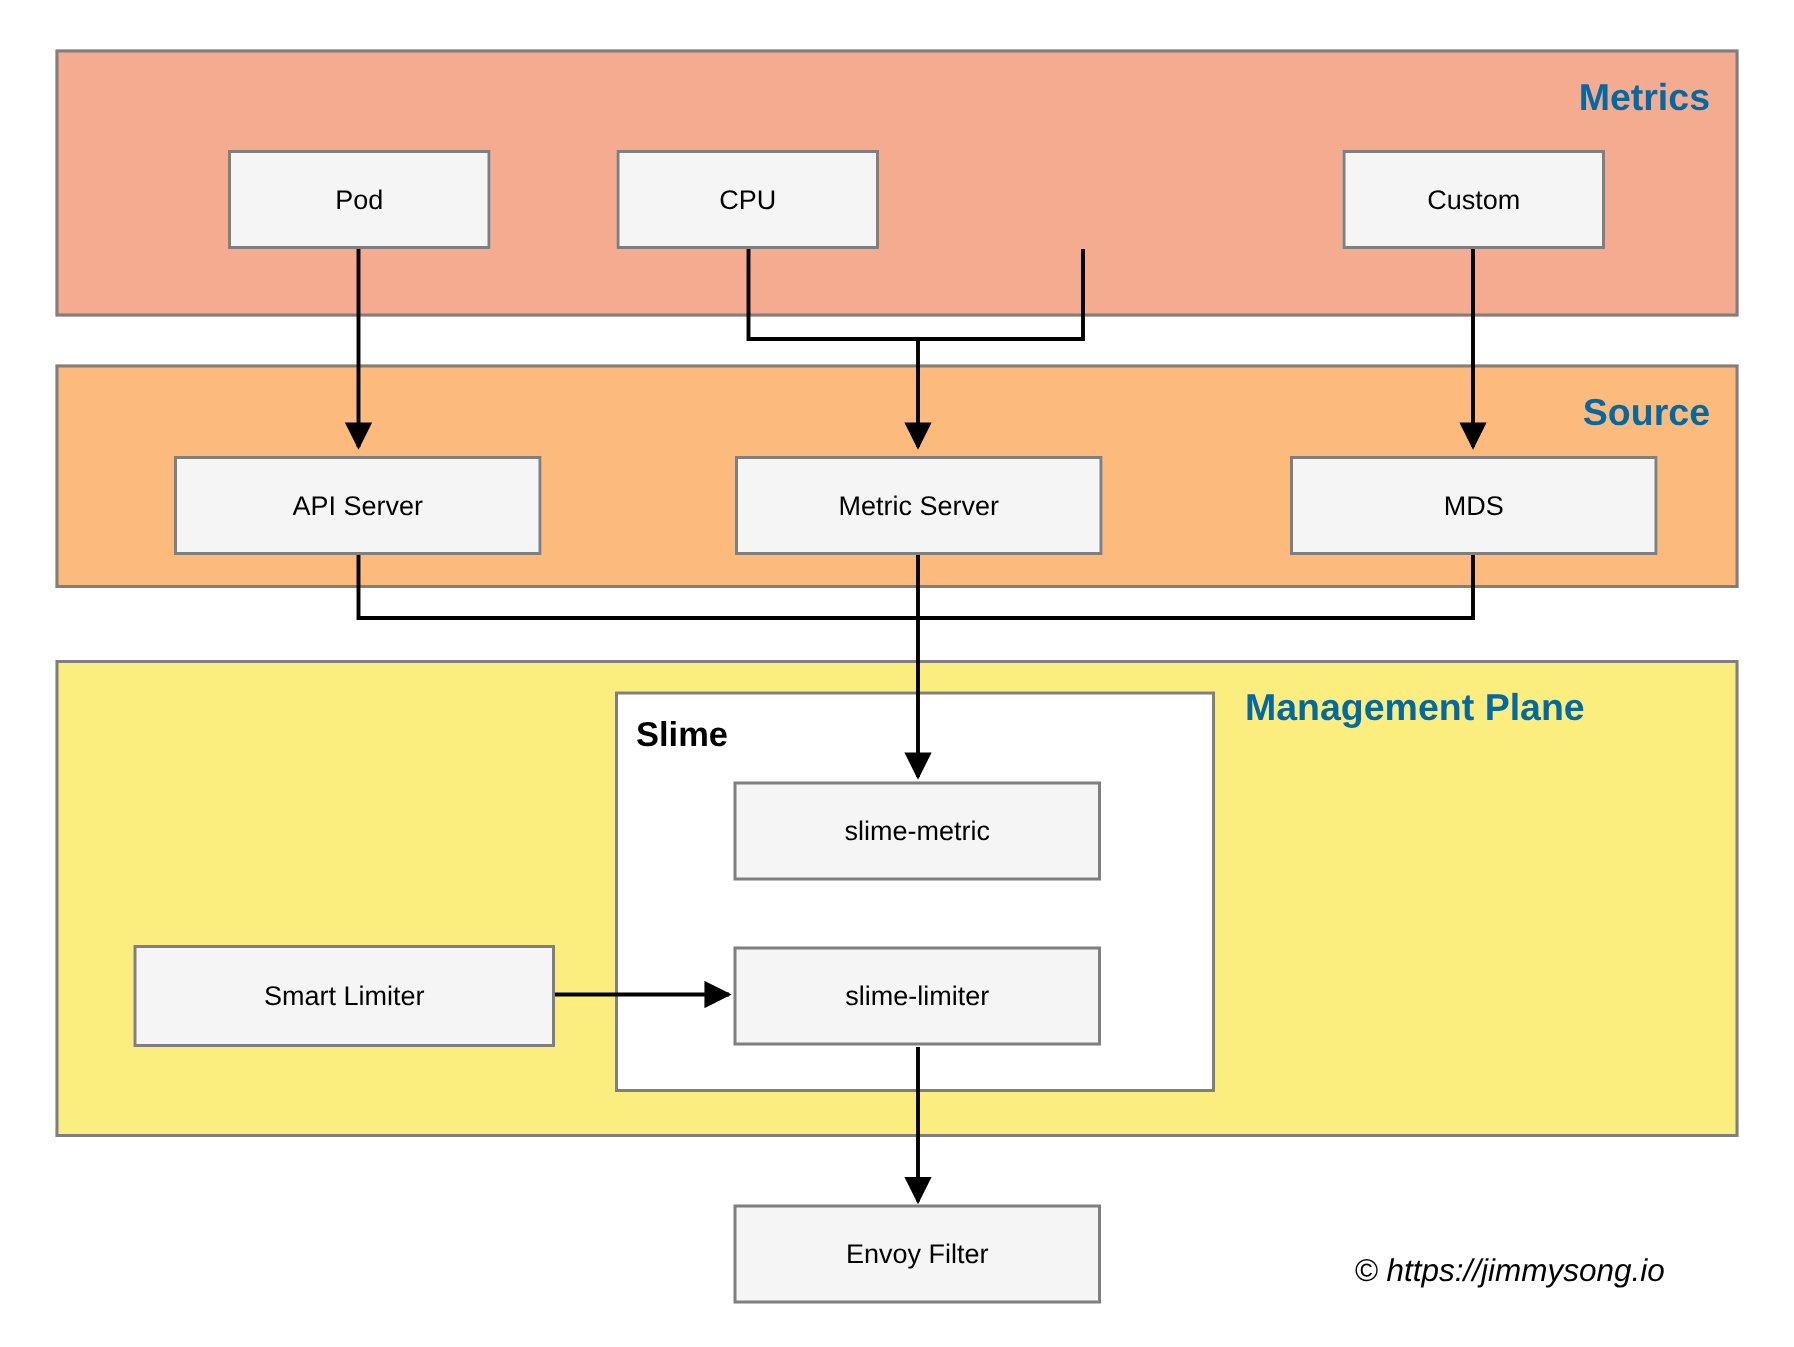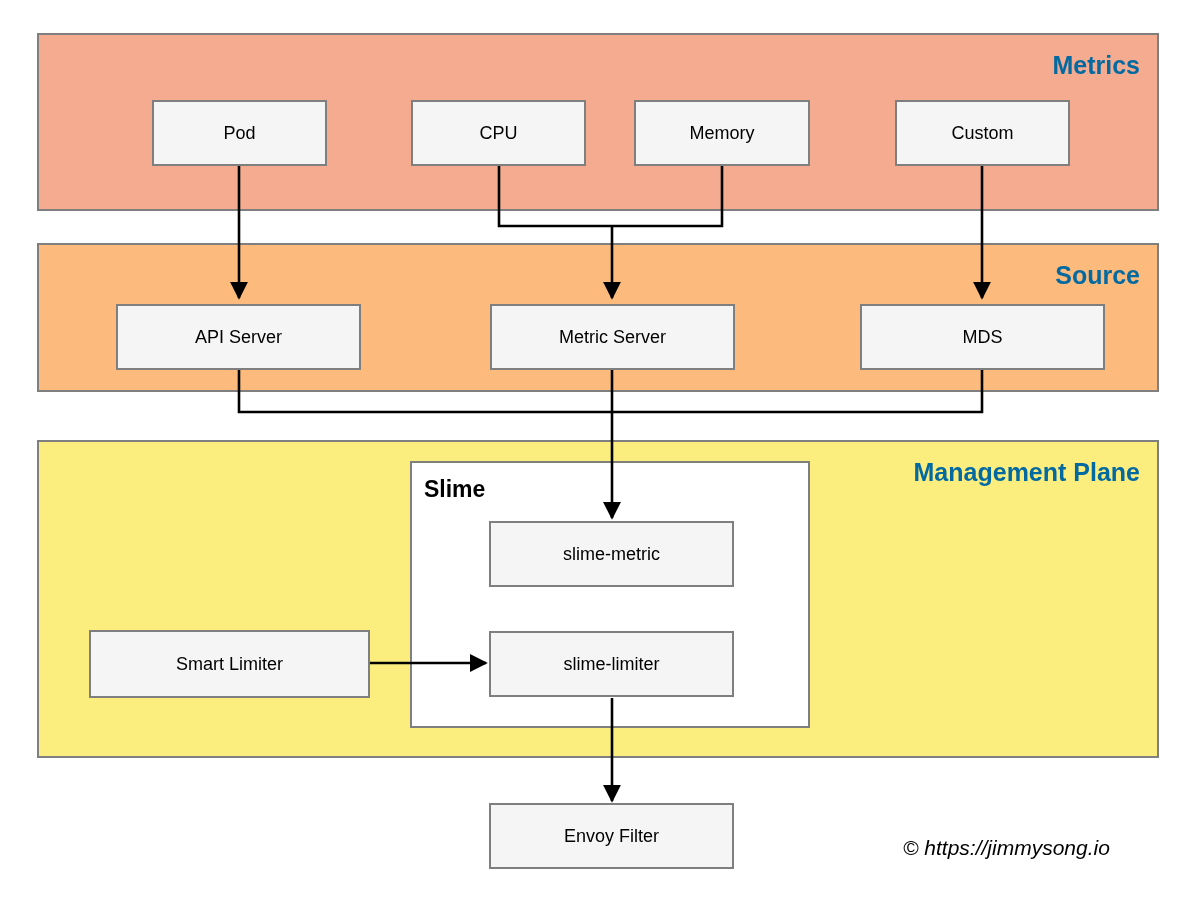--- a/index.html
+++ b/index.html
@@ -77,21 +77,21 @@
 
 <div id="canvas">
 
   <div class="band" style="left:37px; top:33px; width:1122px; height:178px; background:#F4AB90;"></div>
   <div class="band-label" style="left:1030px; top:53px; width:110px; text-align:right;">Metrics</div>
 
   <div class="band" style="left:37px; top:243px; width:1122px; height:149px; background:#FCBB7C;"></div>
   <div class="band-label" style="left:1030px; top:263px; width:110px; text-align:right;">Source</div>
 
   <div class="band" style="left:37px; top:440px; width:1122px; height:318px; background:#FCEE7E;"></div>
-  <div class="band-label" style="left:830px; top:460px; width:310px; text-align:right;">Management Plane</div>
+  <div class="band-label" style="left:830px; top:460px; width:310px; text-align:left;">Management Plane</div>
 
   <div class="group-box" style="left:410px; top:461px; width:400px; height:267px;"></div>
   <div class="group-label" style="left:424px; top:478px;">Slime</div>
 
   <svg id="edges" viewBox="0 0 1196 898" xmlns="http://www.w3.org/2000/svg">
     <defs>
       <marker id="arrow" viewBox="0 0 10 10" refX="9" refY="5" markerWidth="7" markerHeight="7" orient="auto-start-reverse">
         <path d="M 0 0 L 10 5 L 0 10 z" fill="#000000"></path>
       </marker>
     </defs>
@@ -111,21 +111,20 @@
       <path d="M 612 412 L 612 518" marker-end="url(#arrow)"></path>
 
       <path d="M 334 663 L 486 663" marker-end="url(#arrow)"></path>
 
       <path d="M 612 698 L 612 801" marker-end="url(#arrow)"></path>
     </g>
   </svg>
 
   <div class="node" style="left:152px; top:100px; width:175px; height:66px;">Pod</div>
   <div class="node" style="left:411px; top:100px; width:175px; height:66px;">CPU</div>
-  <div class="node" style="left:634px; top:100px; width:176px; height:66px;">Memory</div>
   <div class="node" style="left:895px; top:100px; width:175px; height:66px;">Custom</div>
 
   <div class="node" style="left:116px; top:304px; width:245px; height:66px;">API Server</div>
   <div class="node" style="left:490px; top:304px; width:245px; height:66px;">Metric Server</div>
   <div class="node" style="left:860px; top:304px; width:245px; height:66px;">MDS</div>
 
   <div class="node" style="left:489px; top:521px; width:245px; height:66px;">slime-metric</div>
   <div class="node" style="left:489px; top:631px; width:245px; height:66px;">slime-limiter</div>
   <div class="node" style="left:89px; top:630px; width:281px; height:68px;">Smart Limiter</div>
 

